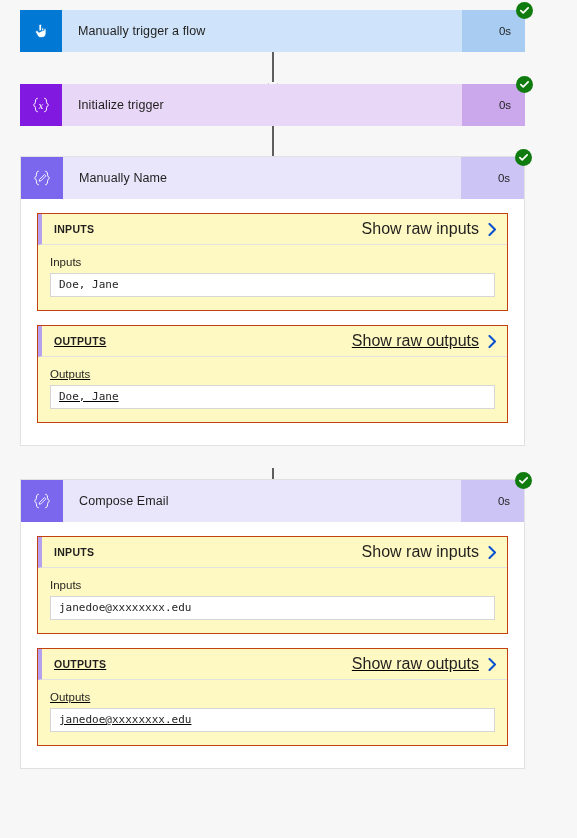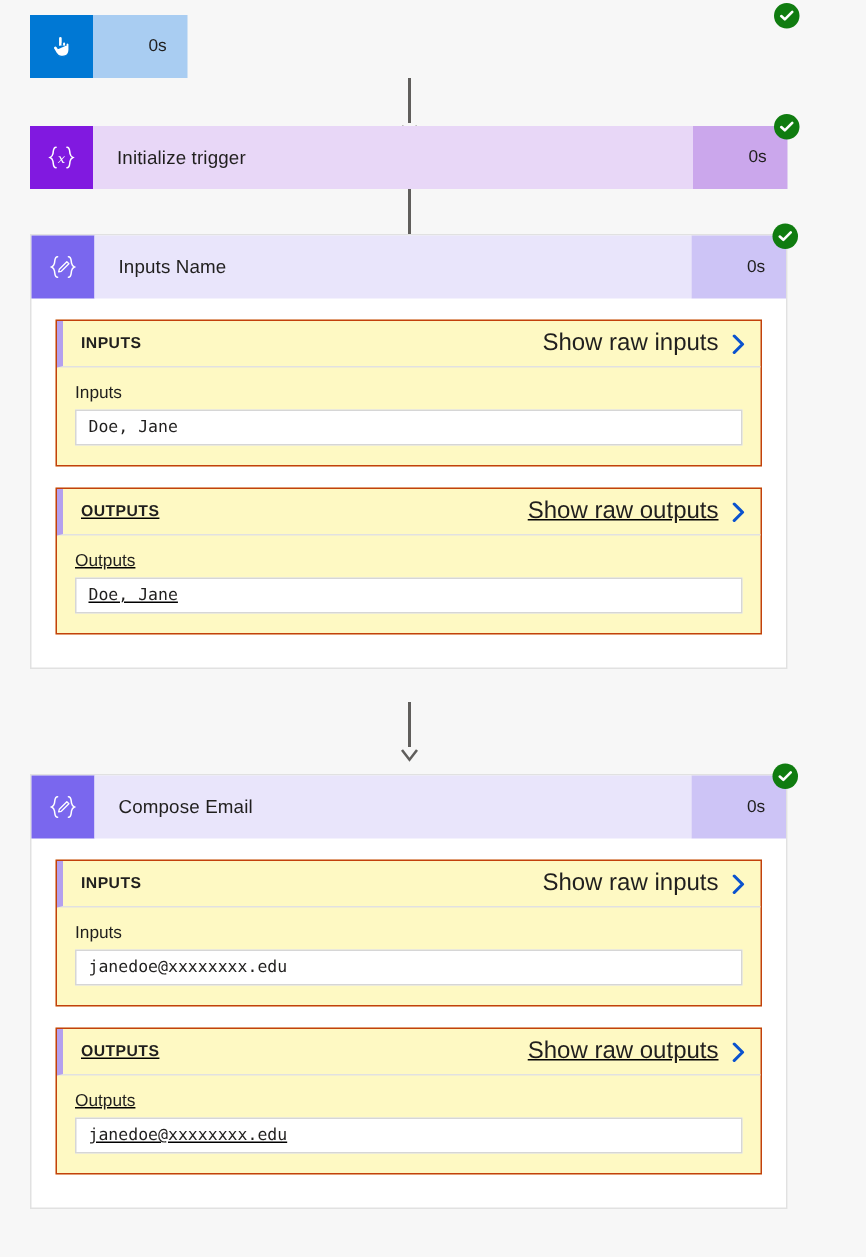--- a/index.html
+++ b/index.html
@@ -194,20 +194,21 @@
 
   <div class="node collapsed tone-trigger" style="top:10px;">
     <div class="node-header">
       <div class="node-icon">
         <svg width="20" height="20" viewBox="0 0 24 24" fill="none" aria-hidden="true">
           <path d="M9.5 11.5V5.4a1.6 1.6 0 0 1 3.2 0v5.6" fill="#fff" stroke="#0078d4" stroke-width="1.1"></path>
           <path d="M12.7 11.2V9.6a1.4 1.4 0 0 1 2.8 0v1.8" fill="#fff" stroke="#0078d4" stroke-width="1.1"></path>
           <path d="M15.5 11.4v-1a1.3 1.3 0 0 1 2.6 0v4.2c0 3.1-2.1 5.3-5.1 5.3h-1.3c-2 0-3-0.9-4-2.6l-2-3.4c-.5-.9-.1-1.8.7-2.2.8-.4 1.6-.1 2.1.6l1.1 1.6" fill="#fff" stroke="#0078d4" stroke-width="1.1" stroke-linejoin="round"></path>
         </svg>
       </div>
+      <div class="node-title">Manually trigger a flow</div>
       <div class="node-duration">0s</div>
       <div class="status-badge">
         <svg width="11" height="11" viewBox="0 0 12 12" aria-hidden="true">
           <path d="M2 6.2 L4.6 8.6 L10 3.2" stroke="#ffffff" stroke-width="1.9" fill="none" stroke-linecap="round" stroke-linejoin="round"></path>
         </svg>
       </div>
     </div>
   </div>
 
   <div class="connector" style="top:52px; height:30px;">
@@ -247,21 +248,21 @@
 
   <div class="node tone-compose" style="top:156px;">
     <div class="node-header">
       <div class="node-icon">
         <svg width="24" height="20" viewBox="0 0 30 22" aria-hidden="true">
           <path d="M10.5 2.5c-2.6 0-2.2 3.3-2.6 5.3-.3 1.6-1.1 2.6-2.4 3.2 1.3.6 2.1 1.6 2.4 3.2.4 2 0 5.3 2.6 5.3" stroke="#fff" stroke-width="1.25" fill="none" stroke-linecap="round"></path>
           <path d="M19.5 2.5c2.6 0 2.2 3.3 2.6 5.3.3 1.6 1.1 2.6 2.4 3.2-1.3.6-2.1 1.6-2.4 3.2-.4 2 0 5.3-2.6 5.3" stroke="#fff" stroke-width="1.25" fill="none" stroke-linecap="round"></path>
           <path d="M11.4 15 L11.9 12.9 L18.2 6.6 L19.9 8.3 L13.6 14.6 Z" stroke="#ffffff" stroke-width="1.1" fill="none" stroke-linejoin="round"></path>
         </svg>
       </div>
-      <div class="node-title">Inputs Name</div>
+      <div class="node-title">Manually Name</div>
       <div class="node-duration">0s</div>
       <div class="status-badge">
         <svg width="11" height="11" viewBox="0 0 12 12" aria-hidden="true">
           <path d="M2 6.2 L4.6 8.6 L10 3.2" stroke="#ffffff" stroke-width="1.9" fill="none" stroke-linecap="round" stroke-linejoin="round"></path>
         </svg>
       </div>
     </div>
 
     <div class="node-body">
 
@@ -305,21 +306,21 @@
   </div>
 
   <div class="connector" style="top:468px; height:30px;">
     <span class="arrowhead">
       <svg width="12" height="9" viewBox="0 0 12 9" aria-hidden="true">
         <path d="M1 1 L6 7.5 L11 1" stroke="#605e5c" stroke-width="1.7" fill="none"></path>
       </svg>
     </span>
   </div>
 
-  <div class="node tone-compose" style="top:516px;">
+  <div class="node tone-compose" style="top:479px;">
     <div class="node-header">
       <div class="node-icon">
         <svg width="24" height="20" viewBox="0 0 30 22" aria-hidden="true">
           <path d="M10.5 2.5c-2.6 0-2.2 3.3-2.6 5.3-.3 1.6-1.1 2.6-2.4 3.2 1.3.6 2.1 1.6 2.4 3.2.4 2 0 5.3 2.6 5.3" stroke="#fff" stroke-width="1.25" fill="none" stroke-linecap="round"></path>
           <path d="M19.5 2.5c2.6 0 2.2 3.3 2.6 5.3.3 1.6 1.1 2.6 2.4 3.2-1.3.6-2.1 1.6-2.4 3.2-.4 2 0 5.3-2.6 5.3" stroke="#fff" stroke-width="1.25" fill="none" stroke-linecap="round"></path>
           <path d="M11.4 15 L11.9 12.9 L18.2 6.6 L19.9 8.3 L13.6 14.6 Z" stroke="#ffffff" stroke-width="1.1" fill="none" stroke-linejoin="round"></path>
         </svg>
       </div>
       <div class="node-title">Compose Email</div>
       <div class="node-duration">0s</div>

